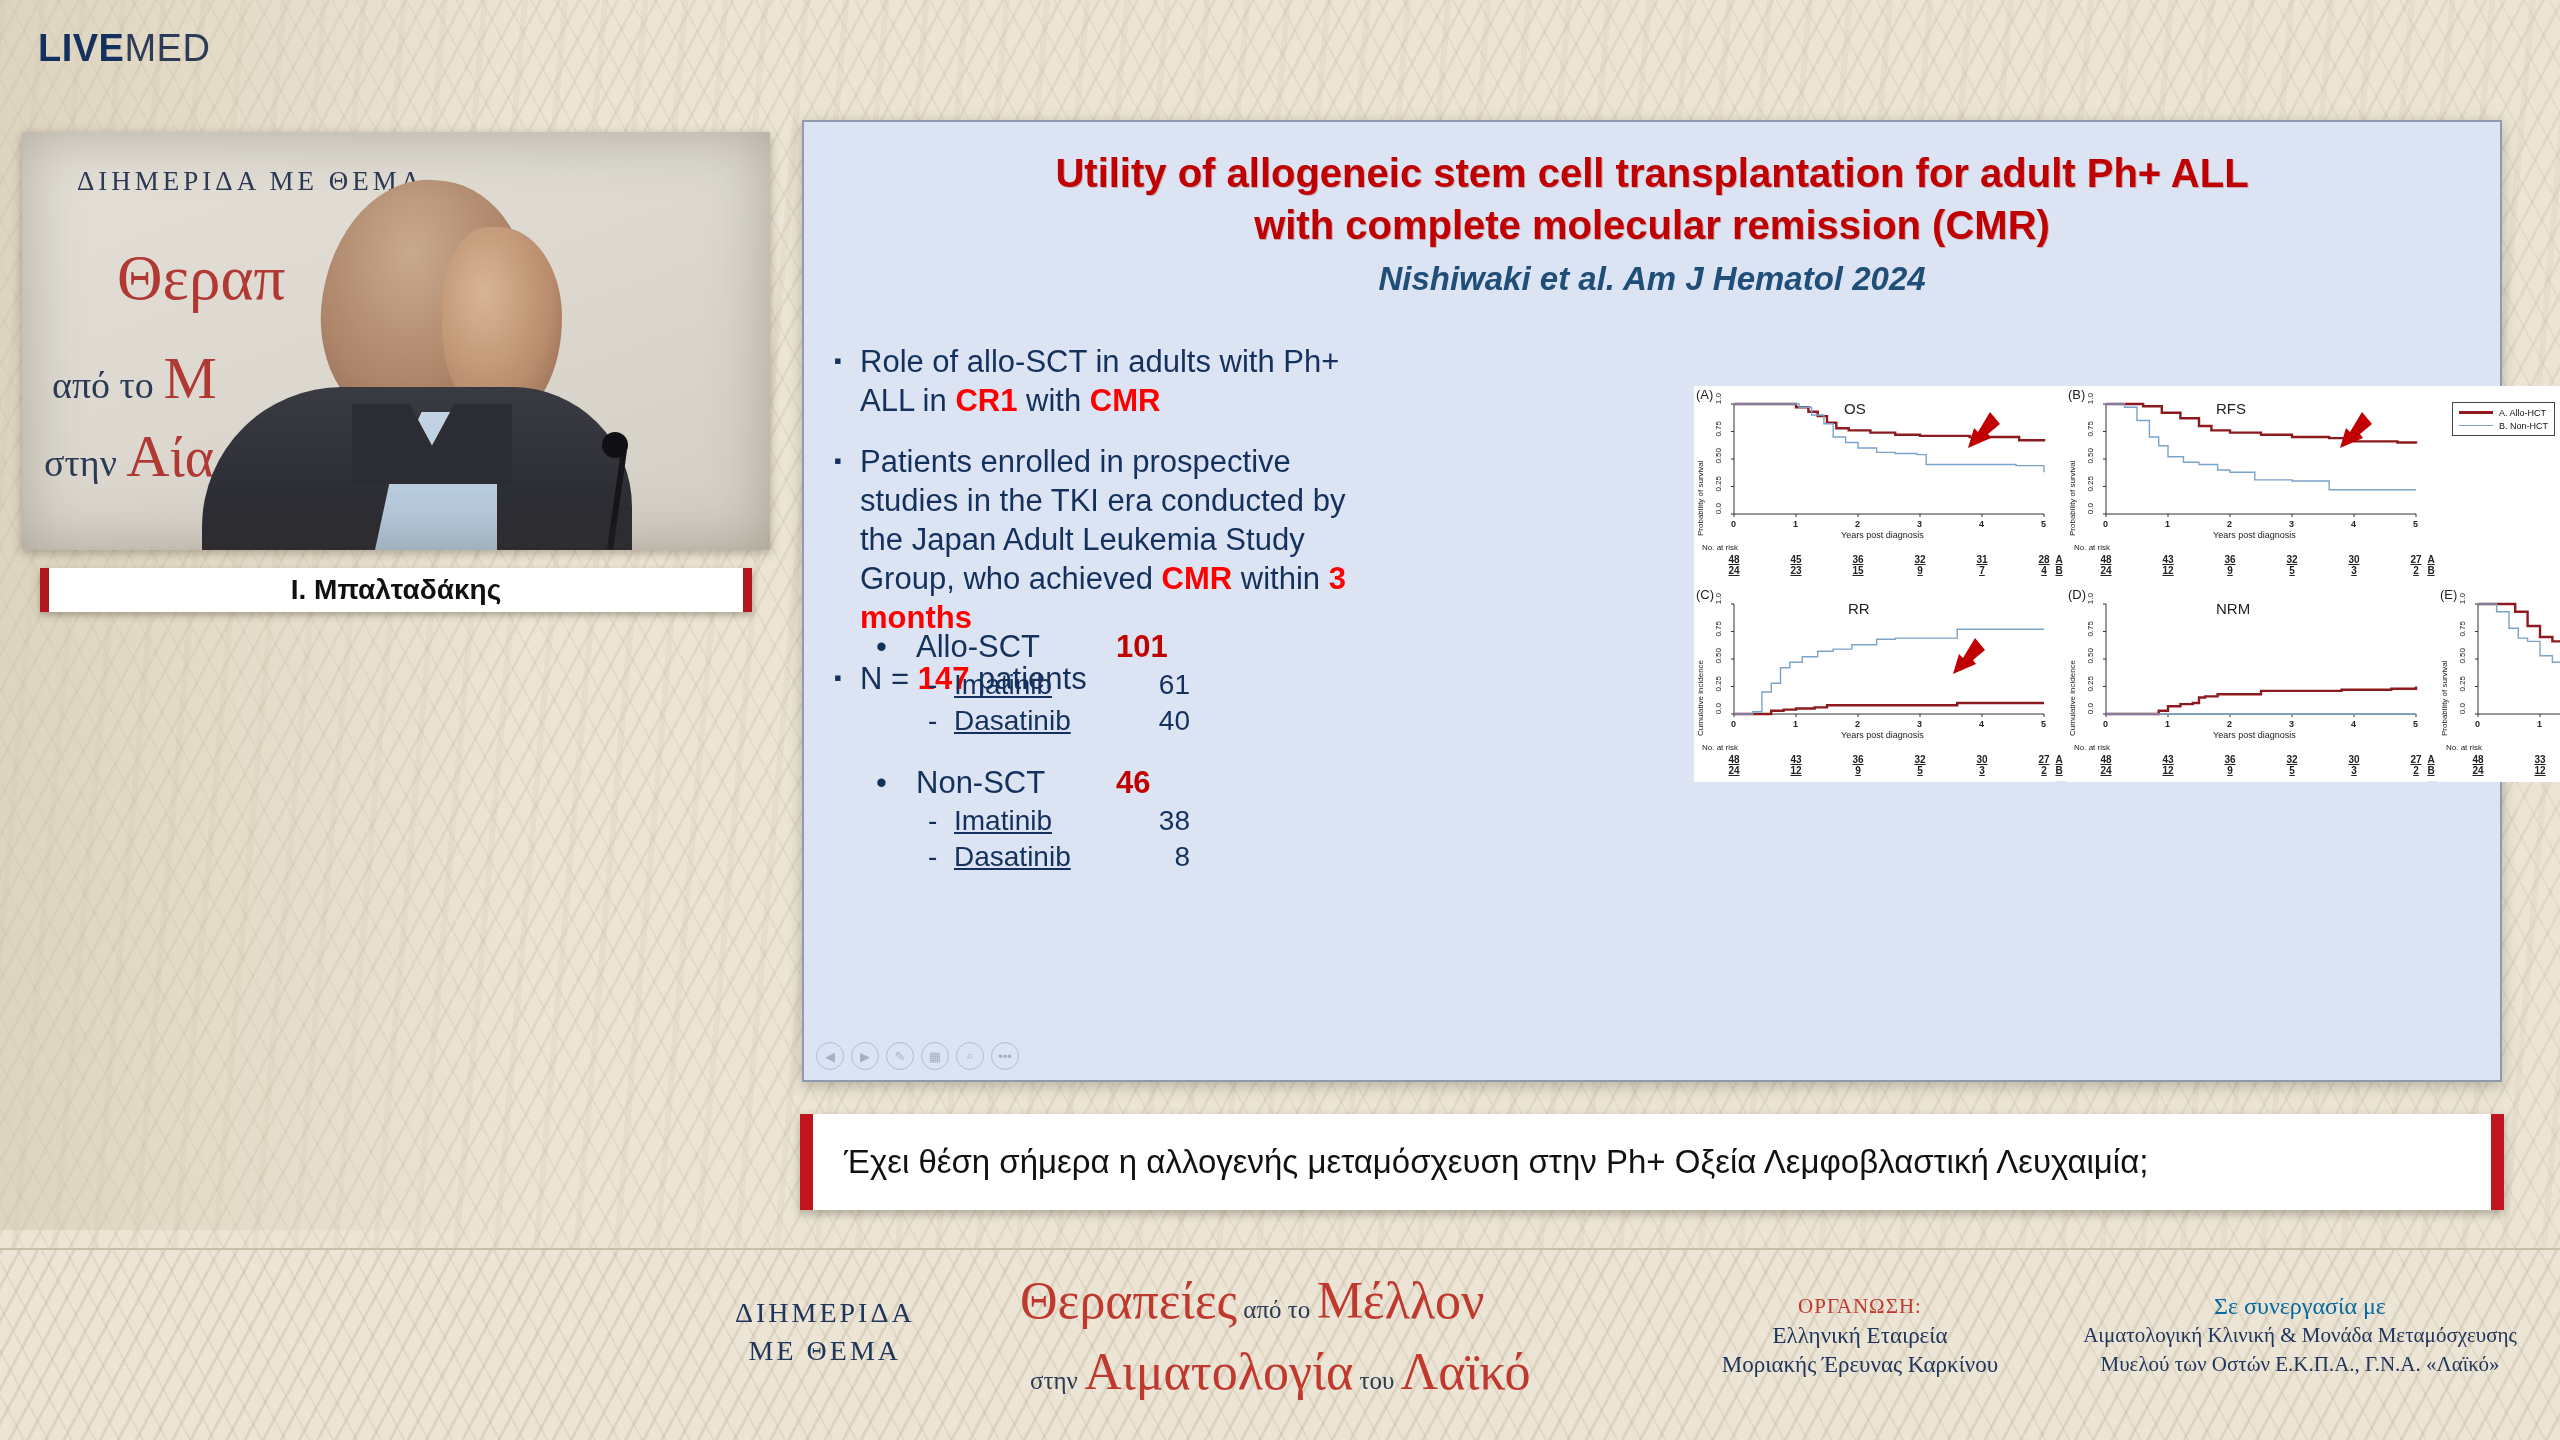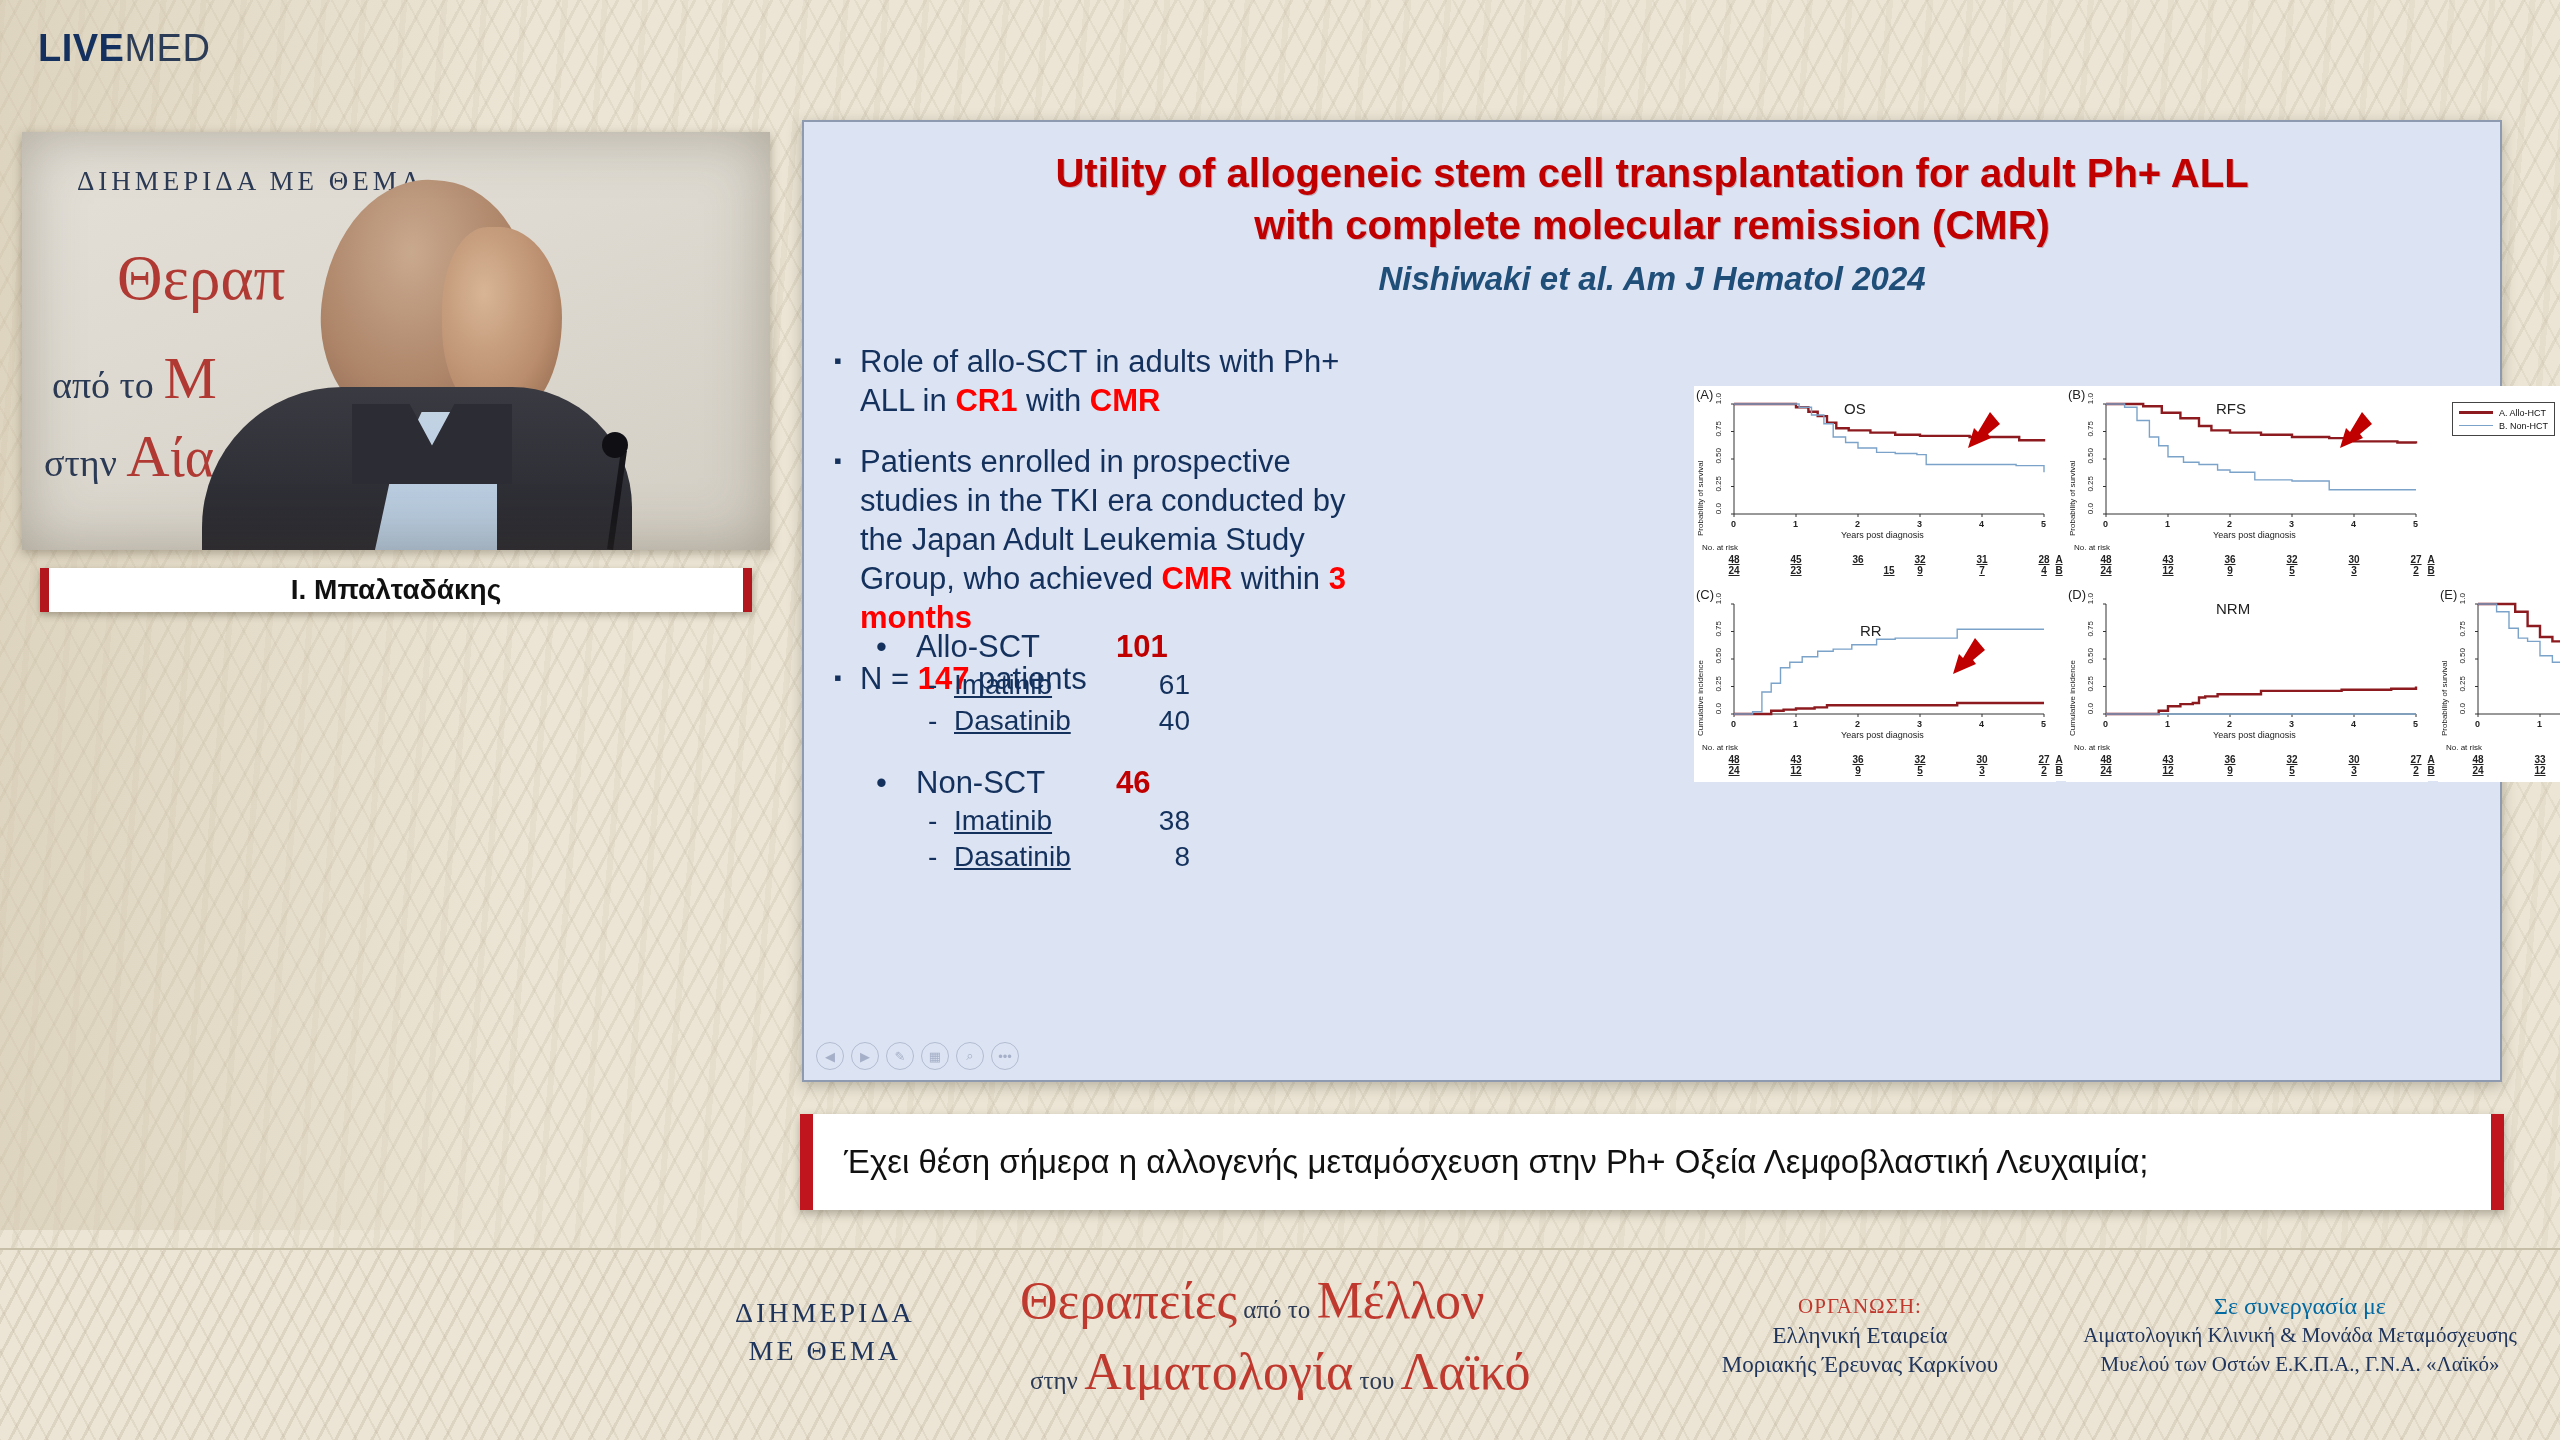--- a/index.html
+++ b/index.html
@@ -291,21 +291,21 @@
           <div class="risklab" style="left: 8px; top: 157px;">No. at risk</div>
           <div class="risknum" style="left: 31px; top: 169px; width: 18px;">48</div>
           <div class="risknum" style="left: 93px; top: 169px; width: 18px;">45</div>
           <div class="risknum" style="left: 155px; top: 169px; width: 18px;">36</div>
           <div class="risknum" style="left: 217px; top: 169px; width: 18px;">32</div>
           <div class="risknum" style="left: 279px; top: 169px; width: 18px;">31</div>
           <div class="risknum" style="left: 341px; top: 169px; width: 18px;">28</div>
           <div class="risknum" style="left: 360px; top: 169px; width: 10px;">A</div>
           <div class="risknum" style="left: 31px; top: 180px; width: 18px;">24</div>
           <div class="risknum" style="left: 93px; top: 180px; width: 18px;">23</div>
-          <div class="risknum" style="left: 155px; top: 180px; width: 18px; margin-left: 31px;">15</div>
+          <div class="risknum" style="left: 155px; top: 180px; width: 18px;">15</div>
           <div class="risknum" style="left: 217px; top: 180px; width: 18px;">9</div>
           <div class="risknum" style="left: 279px; top: 180px; width: 18px;">7</div>
           <div class="risknum" style="left: 341px; top: 180px; width: 18px;">4</div>
           <div class="risknum" style="left: 360px; top: 180px; width: 10px;">B</div>
           <svg width="362" height="196" style="position: absolute; left: 0px; top: 0px;">
             <path d="M 40 18 L 40 128 L 350 128" stroke="#333" fill="none" stroke-width="1"></path>
             <line x1="40" x2="40" y1="128" y2="131" stroke="#333" stroke-width="1"></line>
             <line x1="102" x2="102" y1="128" y2="131" stroke="#333" stroke-width="1"></line>
             <line x1="164" x2="164" y1="128" y2="131" stroke="#333" stroke-width="1"></line>
             <line x1="226" x2="226" y1="128" y2="131" stroke="#333" stroke-width="1"></line>
@@ -369,21 +369,21 @@
             <line y1="18" y2="18" x1="37" x2="40" stroke="#333" stroke-width="1"></line>
             <path d="M 40 18 L 61.7 18 L 61.7 18 L 77.19999999999999 18 L 77.19999999999999 20.200000000000003 L 95.8 20.200000000000003 L 95.8 26.799999999999997 L 114.39999999999999 26.799999999999997 L 114.39999999999999 32.3 L 133 32.3 L 133 40 L 145.39999999999998 40 L 145.39999999999998 44.400000000000006 L 164 44.400000000000006 L 164 46.599999999999994 L 195 46.599999999999994 L 195 48.8 L 226 48.8 L 226 51 L 263.2 51 L 263.2 52.10000000000001 L 288 52.10000000000001 L 288 55.39999999999999 L 331.40000000000003 55.39999999999999 L 331.40000000000003 56.5 L 350 56.5 L 350 57.599999999999994" fill="none" stroke="#8c1a1f" stroke-width="2.4"></path>
             <path d="M 40 18 L 58.599999999999994 18 L 58.599999999999994 21.299999999999997 L 71 21.299999999999997 L 71 34.5 L 83.4 34.5 L 83.4 51 L 92.69999999999999 51 L 92.69999999999999 59.8 L 102 59.8 L 102 70.8 L 117.5 70.8 L 117.5 76.30000000000001 L 133 76.30000000000001 L 133 78.5 L 151.6 78.5 L 151.6 84 L 164 84 L 164 86.2 L 188.79999999999998 86.2 L 188.79999999999998 93.9 L 226 93.9 L 226 95 L 263.2 95 L 263.2 103.8 L 350 103.8 L 350 103.8" fill="none" stroke="#7ba3c9" stroke-width="1.4"></path>
           </svg>
           <svg width="60" height="52" class="arrow-svg" style="left: 250px; top: 22px;">
             <path d="M46,4 L56,16 L44,26 L47,30 L24,40 L30,20 L34,24 Z" fill="#c00000"></path>
           </svg>
         </div>
         <div class="panel" style="left: 0px; top: 200px; width: 362px; height: 196px;">
           <div class="plabel" style="left: 2px; top: 1px;">(C)</div>
-          <div class="ptitle" style="left: 166px; top: 14px; margin-top: 22px;">RR</div>
+          <div class="ptitle" style="left: 154px; top: 14px;">RR</div>
           <div class="yaxis-lab" style="left: 2px; top: 40px; height: 110px;">Cumulative incidence</div>
           <div class="ytick" style="left: 20px; top: 117px;">0.0</div>
           <div class="ytick" style="left: 20px; top: 89.5px;">0.25</div>
           <div class="ytick" style="left: 20px; top: 62px;">0.50</div>
           <div class="ytick" style="left: 20px; top: 34.5px;">0.75</div>
           <div class="ytick" style="left: 20px; top: 7px;">1.0</div>
           <div class="xtick" style="left: 37px; top: 133px;">0</div>
           <div class="xtick" style="left: 99px; top: 133px;">1</div>
           <div class="xtick" style="left: 161px; top: 133px;">2</div>
           <div class="xtick" style="left: 223px; top: 133px;">3</div>

